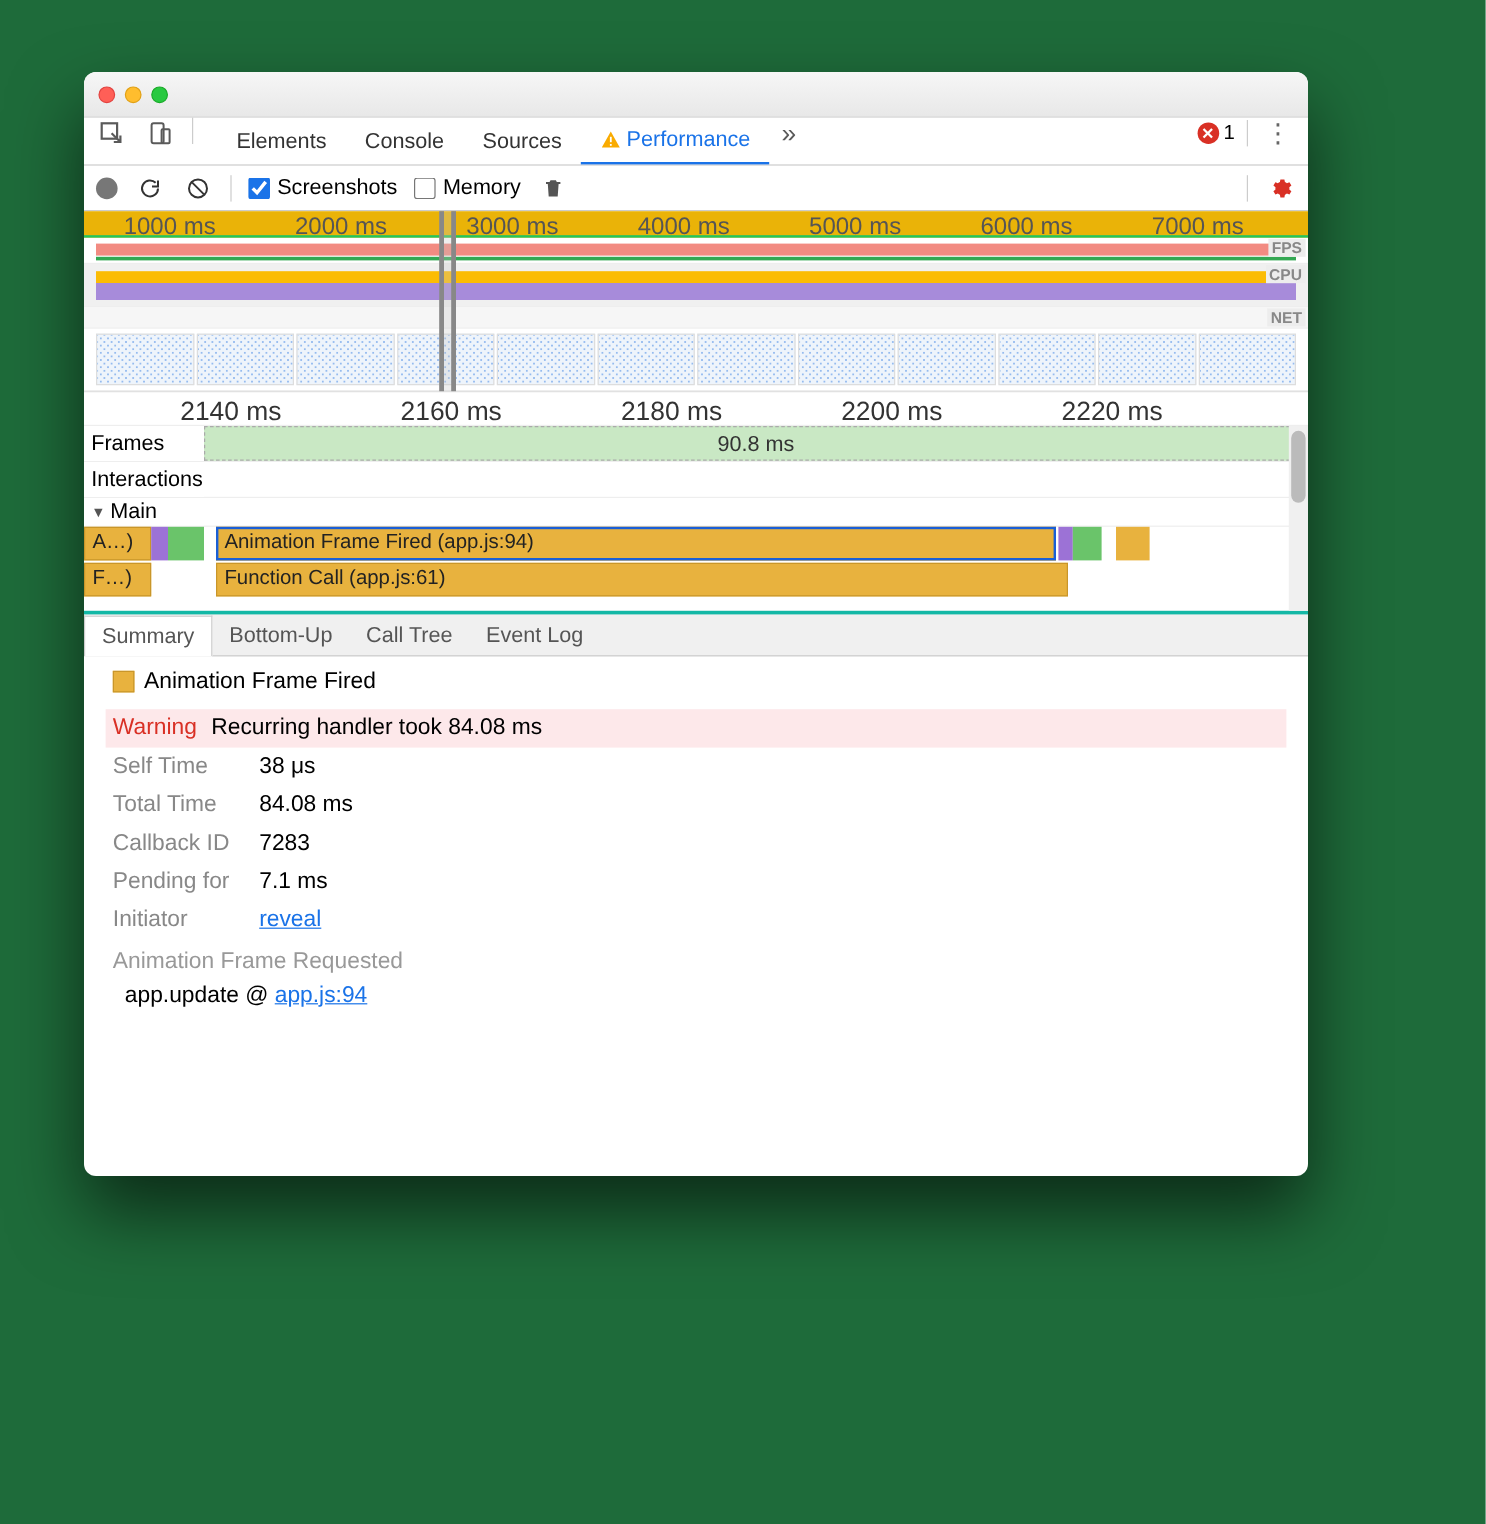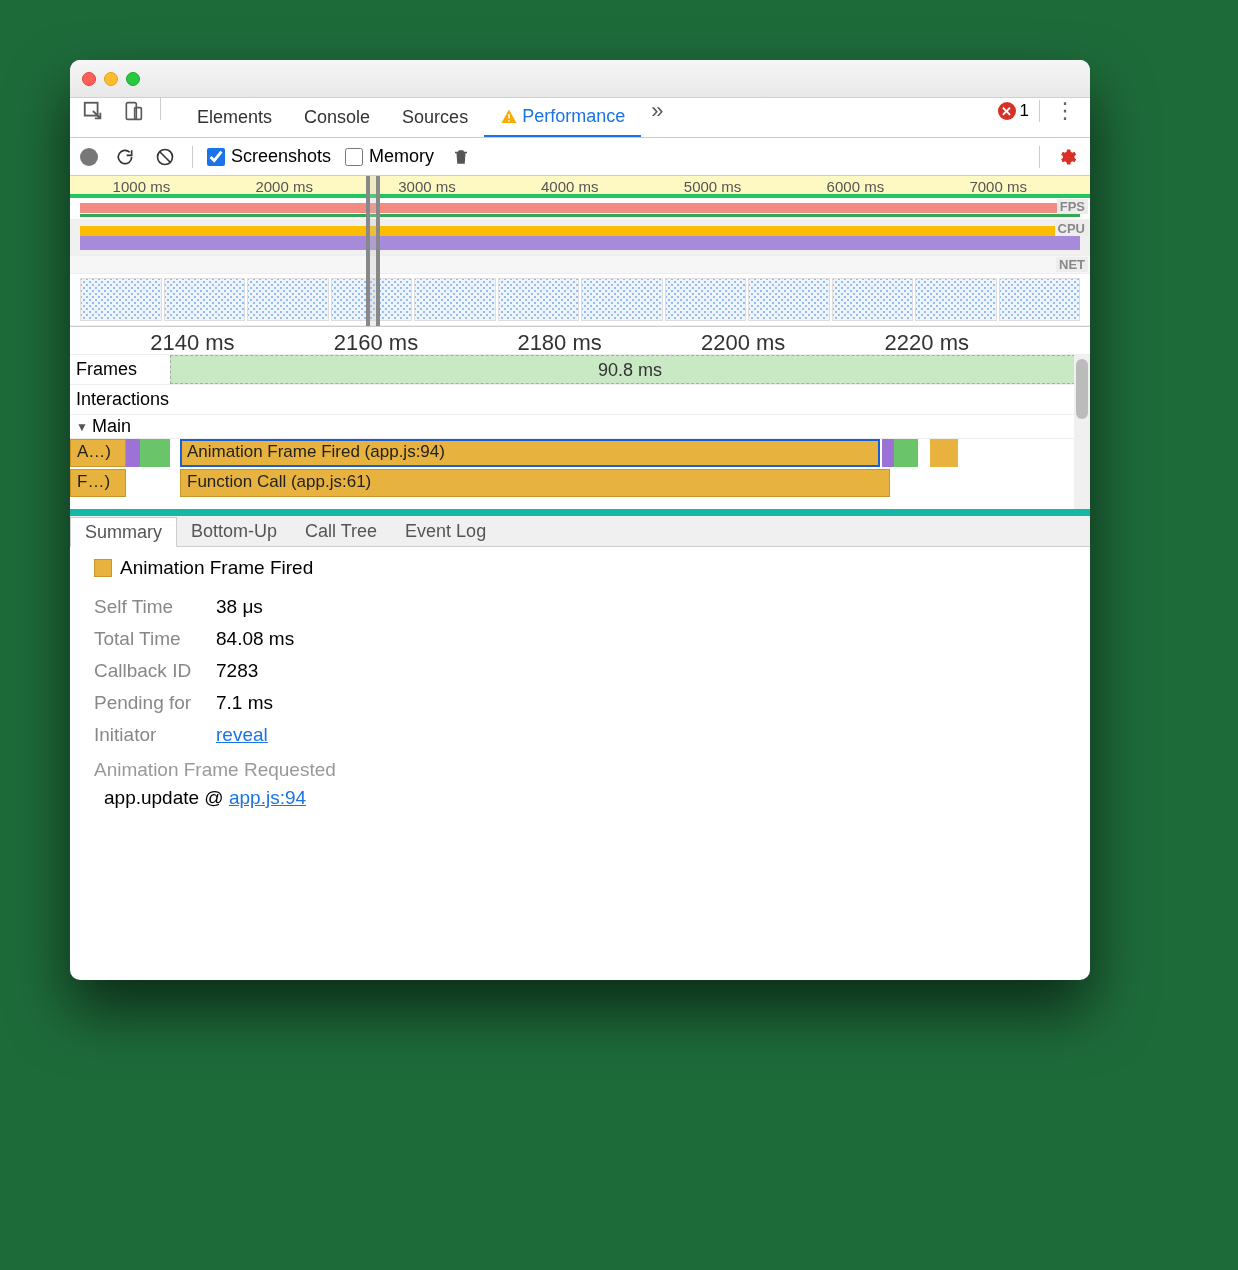--- a/index.html
+++ b/index.html
@@ -52,21 +52,21 @@
   .toolbar2 {
     display:flex; align-items:center;
     height: 38px; border-bottom:1px solid #ccc;
     padding: 0 10px; gap:14px; font-size:18px;
   }
   .rec-dot{width:18px;height:18px;border-radius:50%;background:#777;}
   .chk { display:flex; align-items:center; gap:6px;}
   .chk input{ width:18px; height:18px; accent-color:#1a73e8;}
 
   .overview { position:relative; background:#fff; border-bottom:1px solid #ccc;}
-  .ov-ruler { display:flex; height:22px; font-size:15px; color:#555; background:#fef9c3; border-bottom:4px solid #22c55e; position:relative;}
+  .ov-ruler { display:flex; height:22px; font-size:20px; color:#555; background:#eab308; border-bottom:2px solid #22c55e; position:relative;}
   .ov-ruler span{ position:absolute; top:2px; transform:translateX(-50%);}
   .ov-row { position:relative; height:22px; border-bottom:1px solid #eee;}
   .ov-row .label{ position:absolute; right:2px; top:1px; font-size:13px; font-weight:bold; color:#888; background:#ededed; padding:0 3px;}
   .fps-bar { position:absolute; left:10px; right:10px; top:5px; height:10px; background:#f28b82;}
   .fps-green{ position:absolute; left:10px; right:10px; top:16px; height:3px; background:#34a853;}
   .cpu-row { height:36px; background:#f0f0f0;}
   .cpu-band { position:absolute; left:10px; right:10px; top:6px; height:24px; background:linear-gradient(#fbbc04 0 40%, #a78bda 40% 100%);}
   .net-row { height:18px; background:#f6f6f6;}
   .film-row{ height:52px; background:#fff; position:relative;}
   .thumbs{ position:absolute; left:10px; right:10px; top:4px; bottom:4px; display:flex; gap:2px;}
@@ -87,21 +87,21 @@
   .frames-body{ background:#c9e8c4; text-align:center; color:#333; line-height:28px; border:1px dashed #aaa;}
   .disclosure{ color:#555; font-size:12px;}
   .scrollbar-v{ position:absolute; right:0; top:0; width:16px; height:100%; background:#f0f0f0;}
   .scrollbar-v .sthumb{position:absolute; top:4px; left:2px; right:2px; height:60px; background:#bbb; border-radius:6px;}
 
   .flame-area{ position:relative; height:70px;}
   .flame-bar{ position:absolute; height:28px; background:#e8b23e; border:1px solid #c9962a; font-size:17px; color:#222; padding:2px 6px; overflow:hidden; white-space:nowrap;}
   .flame-bar.sel{ outline:2px solid #1a5fd6; outline-offset:-2px;}
   .flame-stub{ position:absolute; height:28px;}
   
-  .subtabs { display:flex; height:38px; border-top:7px solid #14b8a6; border-bottom:1px solid #ccc; background:#f0f0f0; align-items:stretch; font-size:18px;}
+  .subtabs { display:flex; height:38px; border-top:3px solid #14b8a6; border-bottom:1px solid #ccc; background:#f0f0f0; align-items:stretch; font-size:18px;}
   .subtab{ padding:6px 14px; color:#555; cursor:pointer; display:flex; align-items:center;}
   .subtab.active{ background:#fff; border:1px solid #ccc; border-bottom:1px solid #fff; position:relative; top:1px;}
 
   .summary{ padding:10px 24px; font-size:19px; flex:1; overflow:auto;}
   .sum-title{ display:flex; align-items:center; gap:8px; margin-bottom:12px;}
   .sum-swatch{ width:18px; height:18px; background:#e8b23e; border:1px solid #c9962a;}
   .sum-row{ display:flex; gap:12px; padding:5px 0;}
   .sum-row.warning{ background:#fde8ea; padding:5px 6px; margin:0 -6px;}
   .sum-key{ color:#888; width:110px; flex-shrink:0;}
   .warn-key{ color:#d93025; font-weight:500;}
@@ -287,20 +287,24 @@
     <div class="subtab">Bottom-Up</div>
     <div class="subtab">Call Tree</div>
     <div class="subtab">Event Log</div>
   </div>
 
   <div class="summary">
     <div class="sum-title">
       <span class="sum-swatch"></span>
       <span>Animation Frame Fired</span>
     </div>
+    <div class="sum-row warning">
+      <span class="warn-key">Warning</span>
+      <span>Recurring handler took 84.08 ms</span>
+    </div>
     <div class="sum-row">
       <span class="sum-key">Self Time</span>
       <span>38 μs</span>
     </div>
     <div class="sum-row">
       <span class="sum-key">Total Time</span>
       <span>84.08 ms</span>
     </div>
     <div class="sum-row">
       <span class="sum-key">Callback ID</span>

